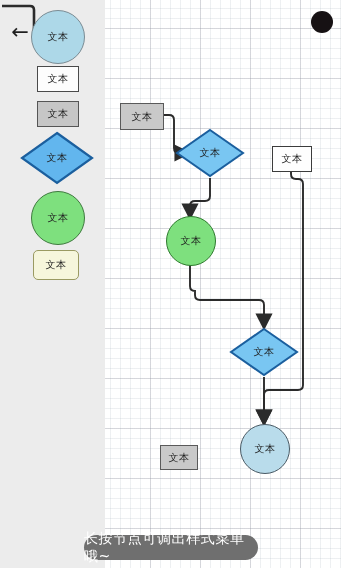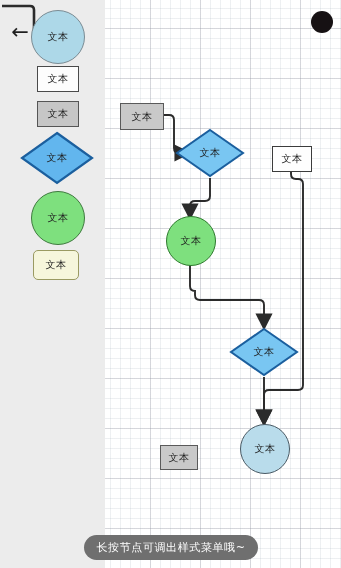--- a/index.html
+++ b/index.html
@@ -68,21 +68,21 @@
 
   
   #black-dot{position:absolute;left:311px;top:11px;width:22px;height:22px;
     border-radius:50%;background:#161113;}
 
   
   #toast{
     position:absolute;left:84px;top:535px;width:174px;height:25px;
     border-radius:13px;background:#6f6f6f;color:#fff;
     display:flex;align-items:center;justify-content:center;
-    font-size:11px;letter-spacing:.6px;
+    font-size:14px;letter-spacing:.6px;
   }
 </style>
 </head>
 <body>
 
 <div id="app">
 
   <div id="palette">
 
     <div id="back-arrow">←</div>

